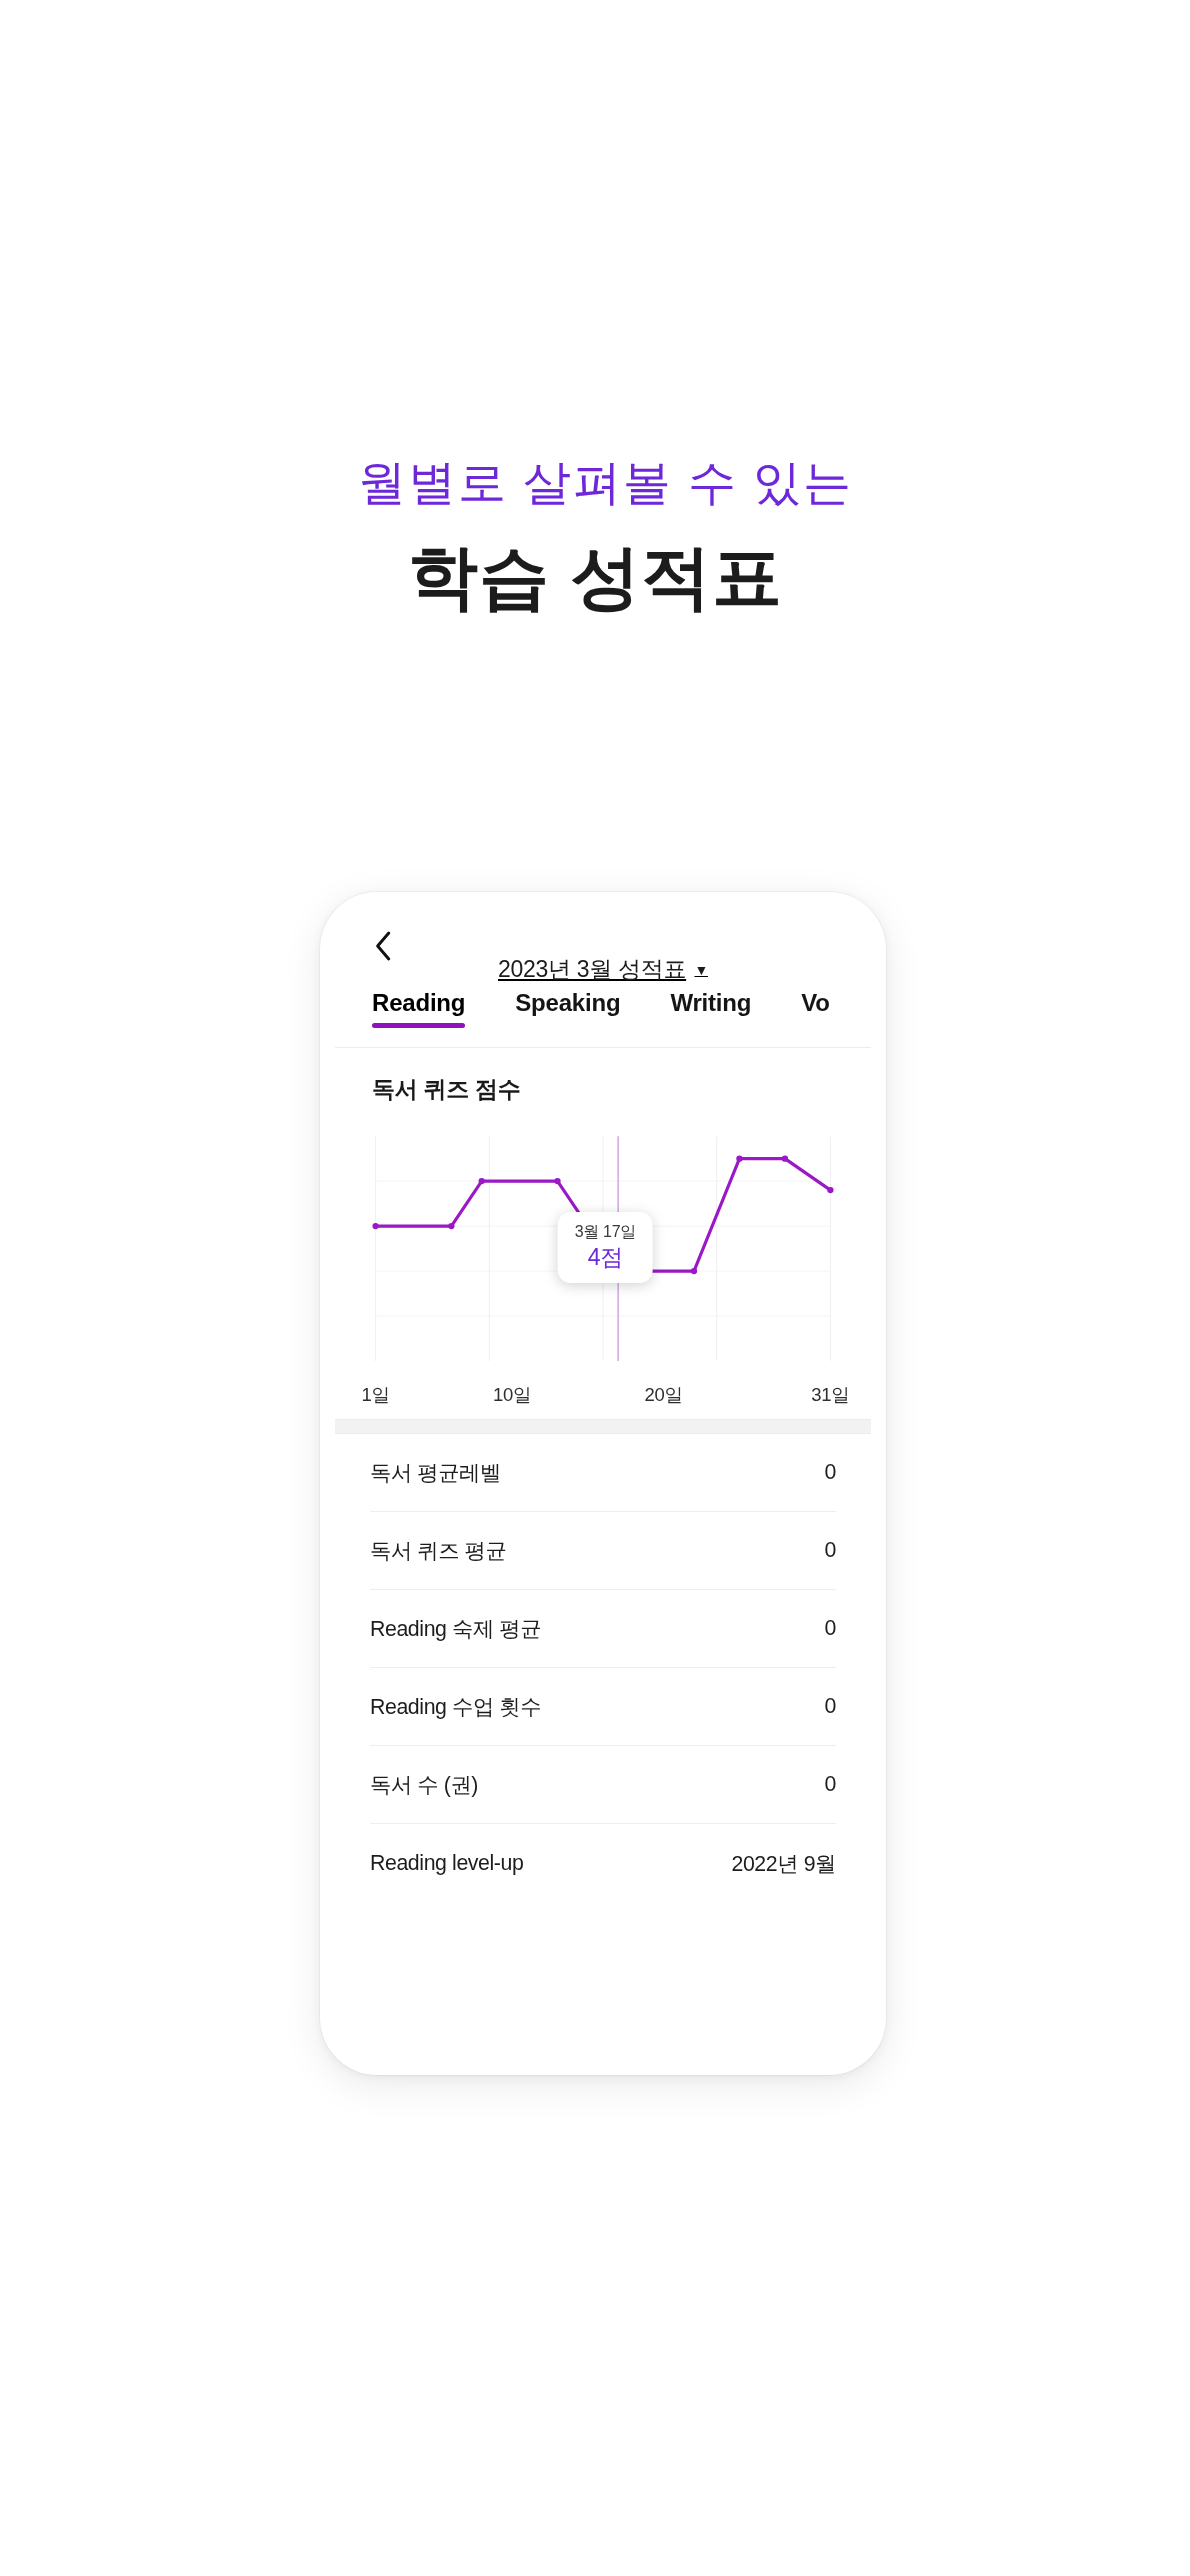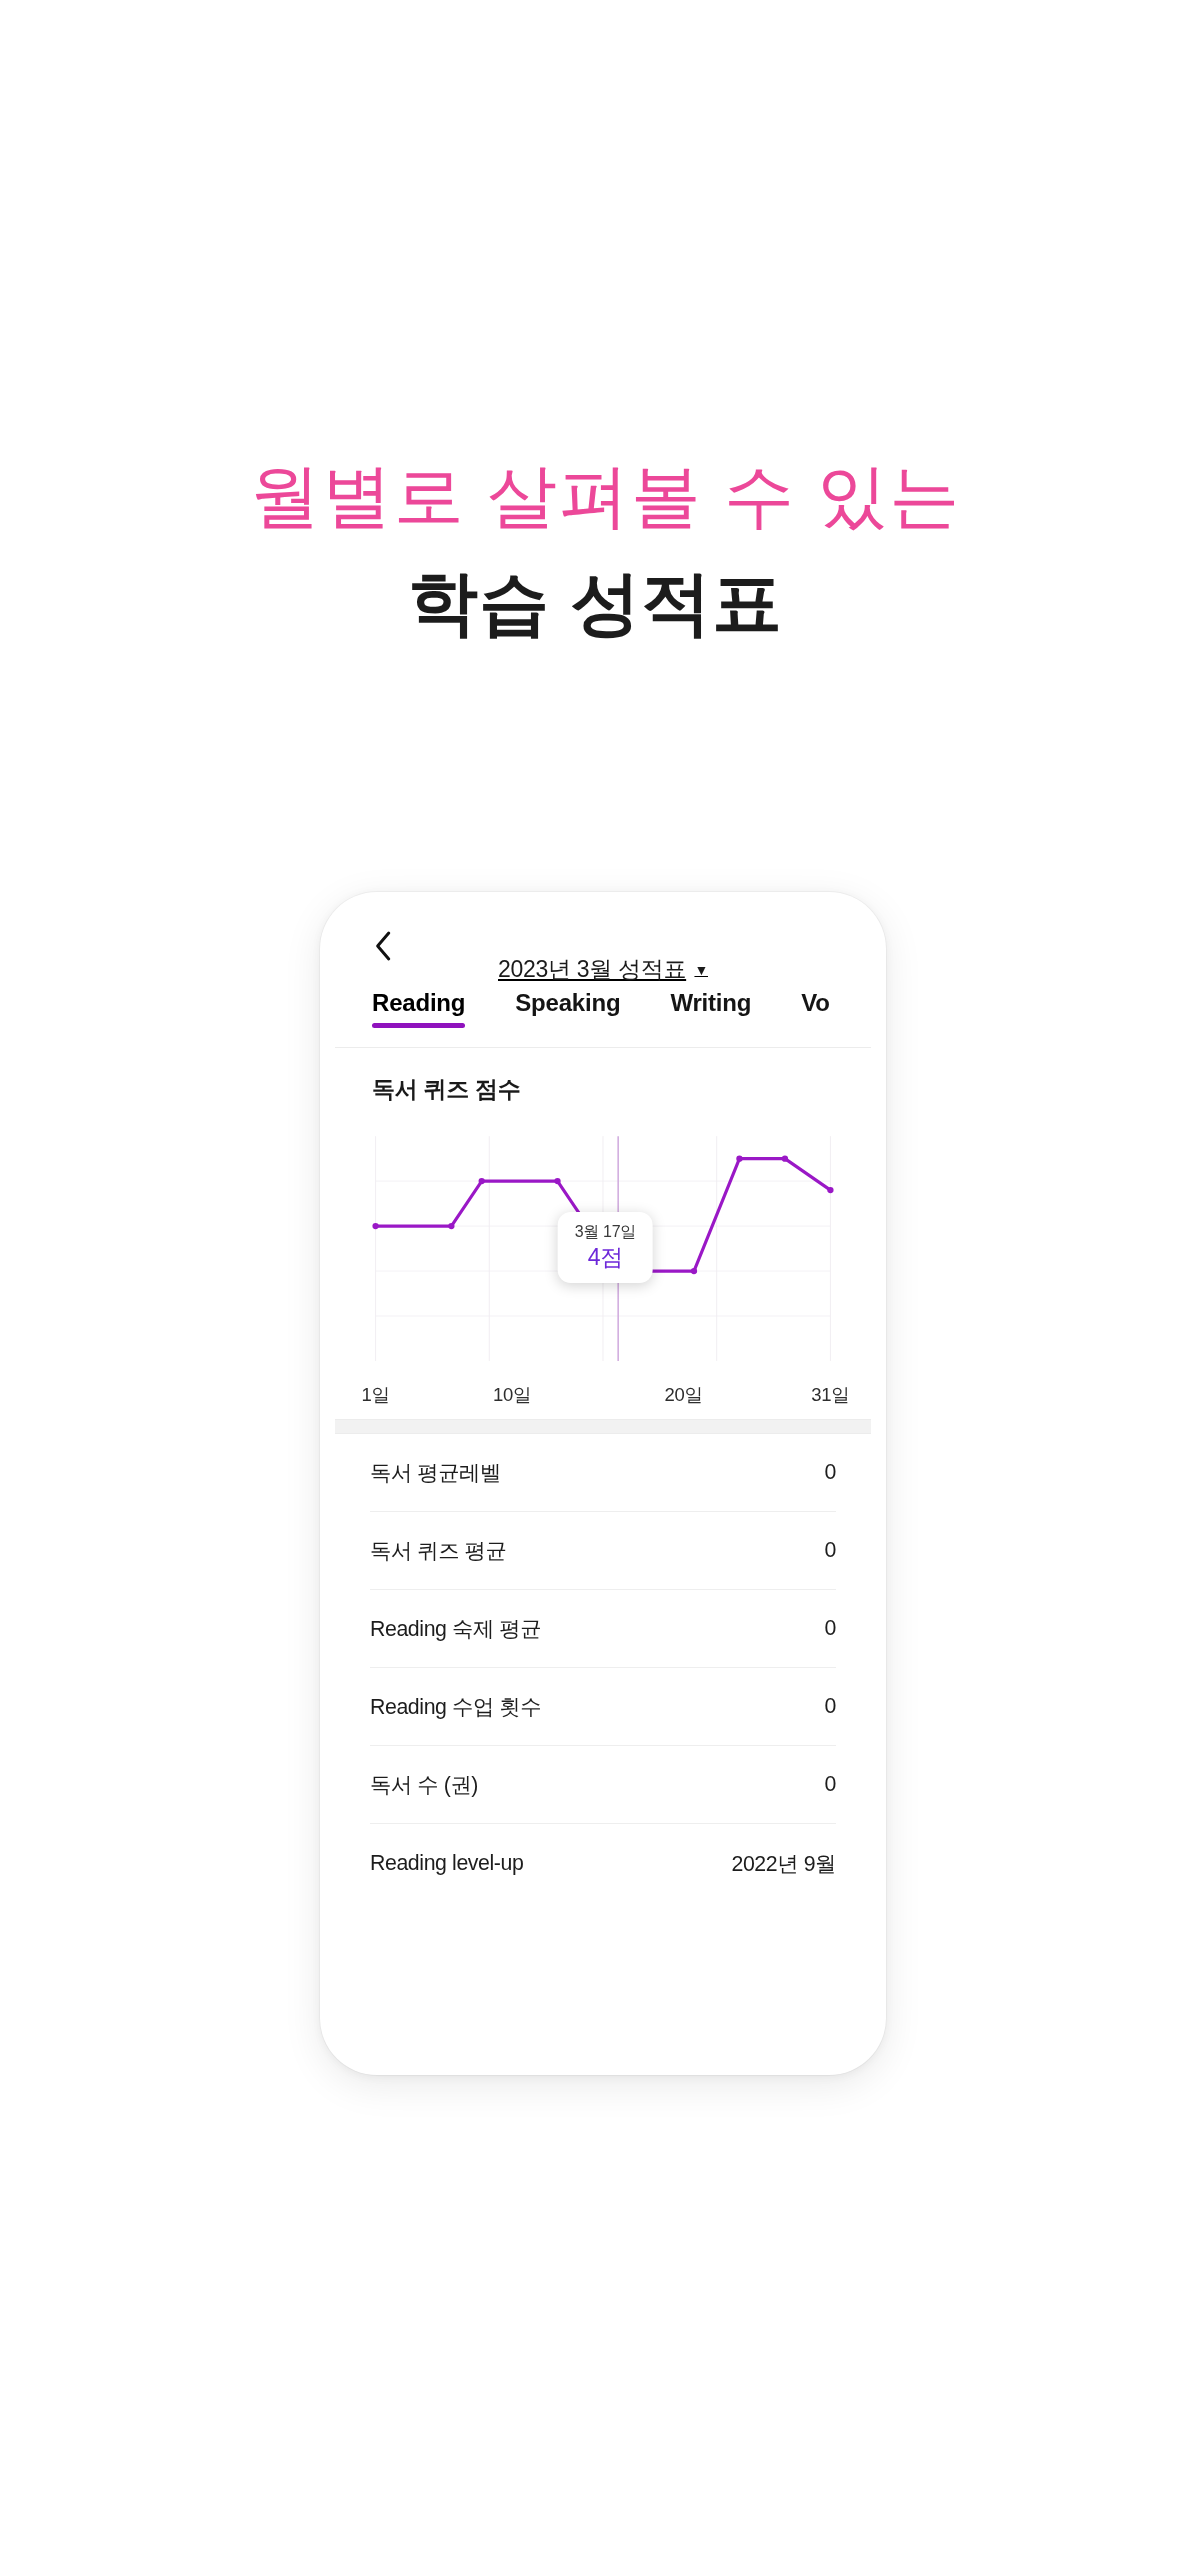--- a/index.html
+++ b/index.html
@@ -14,24 +14,24 @@
   }
 
   
   .headline {
     position:absolute;
     left:0; right:0;
     top:454px;
     text-align:center;
   }
   .headline-line1 {
-    font-size:70px;
+    font-size:48px;
     font-weight:300;
     letter-spacing:1.9px;
-    color:#ec4899;
+    color:#6d28d9;
     line-height:1.22;
     white-space:nowrap;
     padding-left:20px;
   }
   .headline-line2 {
     font-size:70px;
     font-weight:800;
     letter-spacing:0.9px;
     color:#1c1c1c;
     line-height:1.22;
@@ -296,21 +296,21 @@
 
         <div class="tooltip">
           <div class="tooltip-date">3월 17일</div>
           <div class="tooltip-value">4점</div>
         </div>
       </div>
 
       <div class="chart-xaxis" id="chart-xaxis">
           <span style="left: 1.19522%;">1일</span>
           <span style="left: 30.4781%;">10일</span>
-          <span style="left: 63.0146%; margin-left: 20px;">20일</span>
+          <span style="left: 63.0146%;">20일</span>
           <span style="left: 98.8048%;">31일</span>
         </div>
     </div>
 
     <div class="section-gap"></div>
 
     <div class="stats" id="stats-list">
         <div class="stat-row">
           <div class="stat-label">독서 평균레벨</div>
           <div class="stat-value">0</div>

